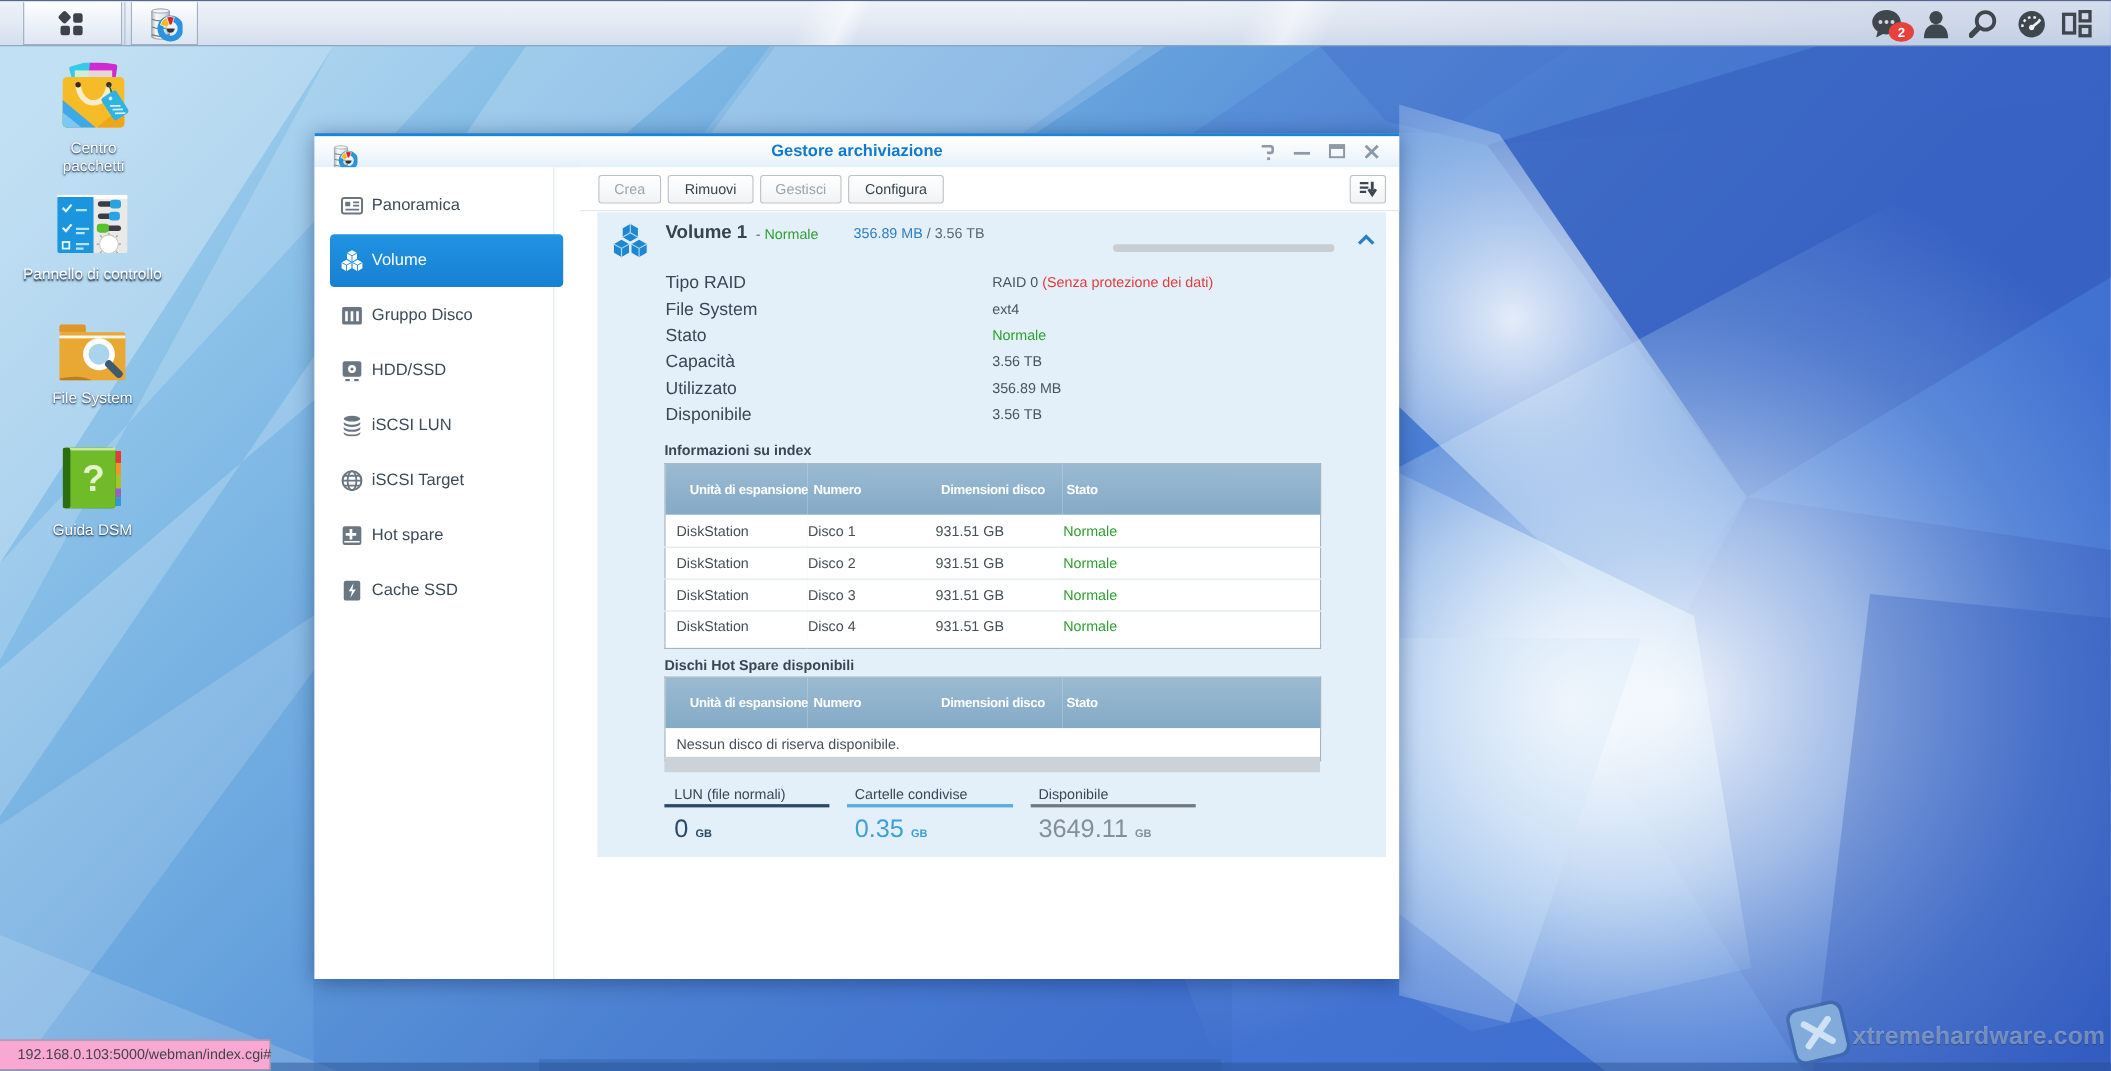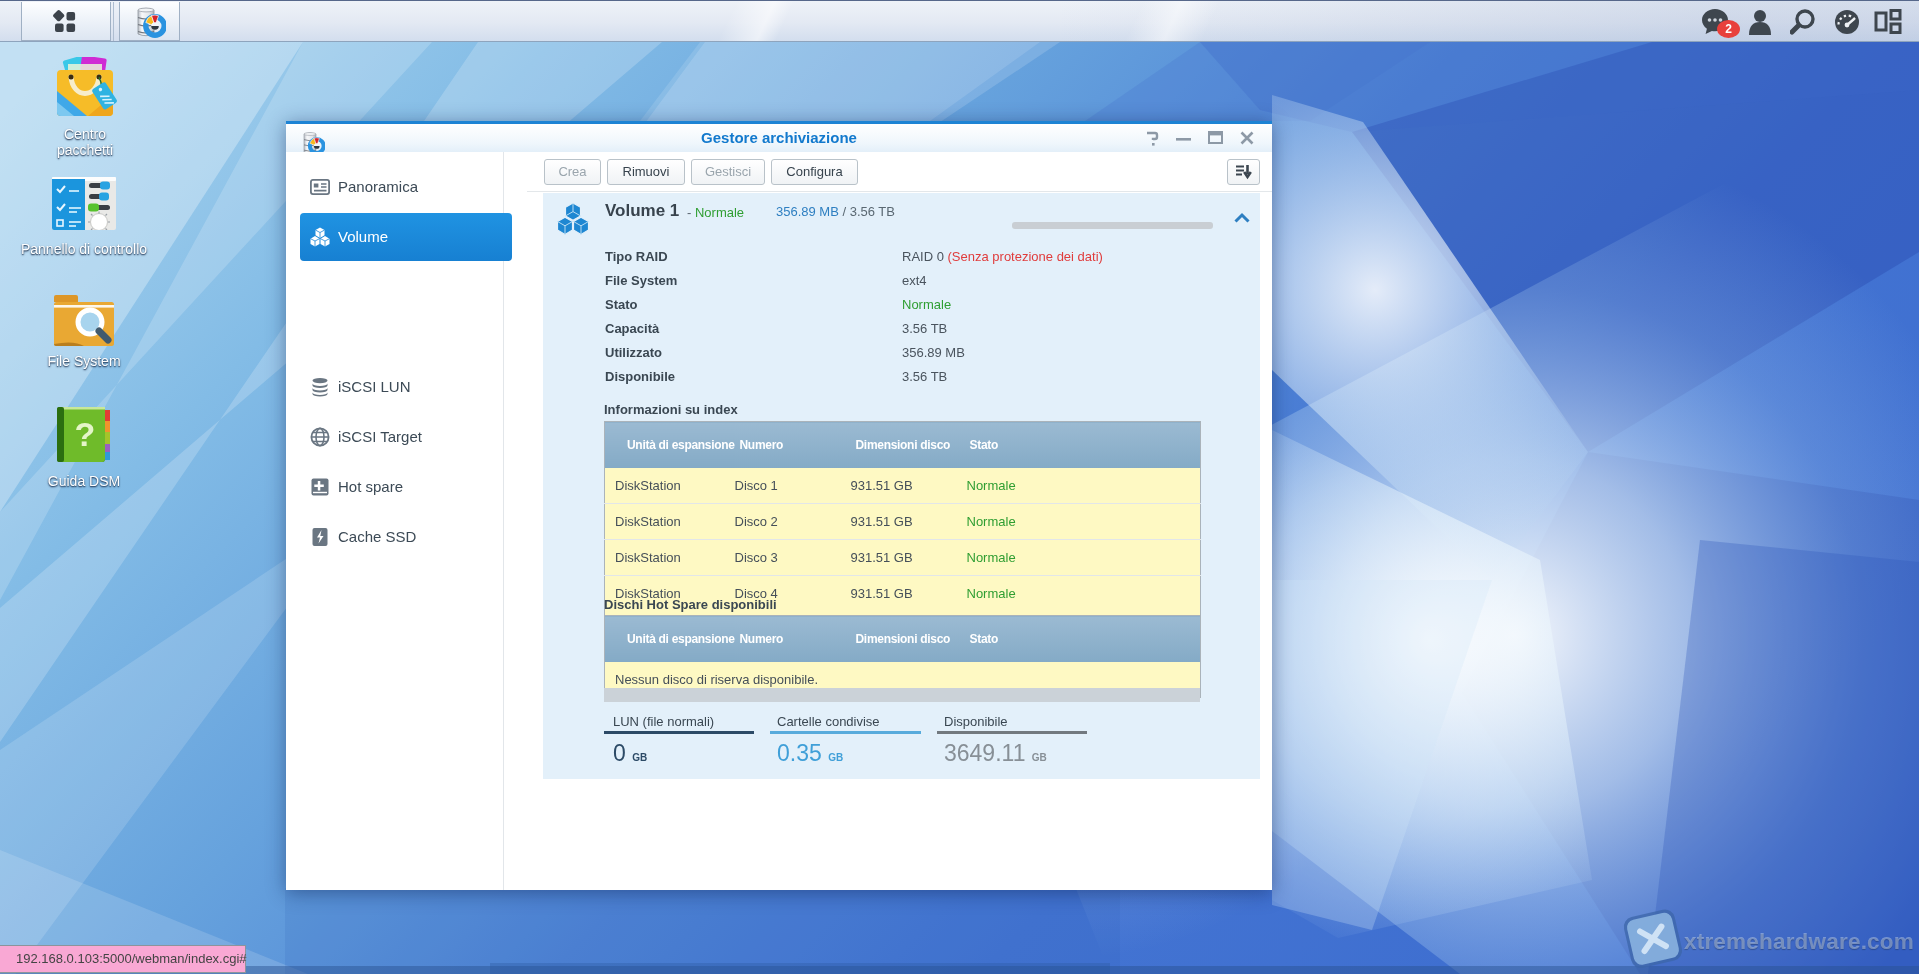--- a/index.html
+++ b/index.html
@@ -24,25 +24,25 @@
 .nav{position:absolute;left:14px;width:212px;height:48px;border-radius:4px;color:#3c4a56;font-size:15px}
 .nav .ic{position:absolute;left:10px;top:14px;width:20px;height:20px}
 .nav .lb{position:absolute;left:38px;top:0;line-height:48px}
 .nav.sel{background:linear-gradient(180deg,#2093e2,#1780d2);color:#fff}
 #toolbar{left:241px;top:31px;width:745px;height:40px;background:#fff;border-bottom:1px solid #e3e7ea}
 .tbtn{position:absolute;top:38px;height:26px;background:linear-gradient(180deg,#ffffff,#f0f3f5);border:1px solid #b9c2c9;border-radius:3px;font-size:13px;text-align:center;color:#37434d;font-family:"Liberation Sans",sans-serif}
 .tbtn.dis{color:#9aa5ad}
 
 #panel{left:257px;top:72px;width:717px;height:586px;background:#e3f0fa}
 #panel .b13{font-weight:bold;font-size:13px;color:#3a4752}
-.lblrow{position:absolute;font-size:13px;color:#3a4752;font-weight:bold}
+.lblrow{position:absolute;font-size:16px;color:#3a4752;font-weight:normal}
 .valrow{position:absolute;font-size:13px;color:#4a545e}
 table.t{position:absolute;border-collapse:collapse;width:596px;font-size:13px;table-layout:fixed}
 table.t th{background:linear-gradient(180deg,#9bbad2,#84aac6);color:#fff;font-weight:bold;text-align:left;height:28px;padding:16px}
-table.t td{background:#fef9c3;height:29px;padding:10px;color:#454f59;border-bottom:1px solid #e2e6e9}
+table.t td{background:#ffffff;height:29px;padding:0;color:#454f59;border-bottom:1px solid #e2e6e9}
 table.t td.green{color:#2f9e32}
 table.t th{font-size:12px;letter-spacing:-0.3px}
 table.t{border:1px solid #aab3ba}
 .green{color:#2f9e32}
 
 .stat .slb{font-size:13px;color:#3a4752;position:absolute;top:0}
 .sline{position:absolute;top:17px;height:3px}
 .snum{position:absolute;top:26px;font-size:23px;letter-spacing:0px}
 .sgb{font-size:10px;font-weight:bold;letter-spacing:0}
 
@@ -297,20 +297,36 @@
     <path d="M10,0.5 l4.5,2.6 v5.2 L10,10.9 5.5,8.3 v-5.2 z"></path>
     <path d="M5,9.1 l4.5,2.6 v5.2 L5,19.5 0.5,16.9 v-5.2 z"></path>
     <path d="M15,9.1 l4.5,2.6 v5.2 L15,19.5 10.5,16.9 v-5.2 z"></path>
     </g>
     <g stroke="#1a85d6" stroke-width="0.8" fill="none">
     <path d="M10,5.5 L14.5,3.1 M10,5.5 L5.5,3.1 M10,5.5 v5.4 M5,14 L9.5,11.7 M5,14 L0.5,11.7 M5,14 v5.5 M15,14 L19.5,11.7 M15,14 L10.5,11.7 M15,14 v5.5"></path>
     </g>
    </svg>
    <div class="lb">Volume</div>
   </div>
+  <div class="nav" style="top:111px">
+   <svg class="ic" viewBox="0 0 20 20">
+          <rect x="1" y="2" width="18" height="16" rx="1.5" fill="#6a7682"></rect>
+          <path d="M5,6 v9 M10,6 v9 M15,6 v9" stroke="#fff" stroke-width="2.4"></path>
+        </svg>
+   <div class="lb">Gruppo Disco</div>
+  </div>
+  <div class="nav" style="top:161px">
+   <svg class="ic" viewBox="0 0 20 20">
+          <rect x="1.5" y="1.5" width="17" height="14" rx="2" fill="#6a7682"></rect>
+          <circle cx="10" cy="8.5" r="3.6" fill="#fff"></circle>
+          <circle cx="10" cy="8.5" r="1.4" fill="#6a7682"></circle>
+          <path d="M4,18.5 h4 M12,18.5 h4" stroke="#6a7682" stroke-width="2"></path>
+        </svg>
+   <div class="lb">HDD/SSD</div>
+  </div>
   <div class="nav" style="top:211px">
    <svg class="ic" viewBox="0 0 20 20">
           <ellipse cx="10" cy="3.6" rx="7.5" ry="2.6" fill="#6a7682"></ellipse>
           <path d="M2.5,6.5 a7.5,2.6 0 0 0 15,0 v2 a7.5,2.6 0 0 1 -15,0 z M2.5,11 a7.5,2.6 0 0 0 15,0 v2 a7.5,2.6 0 0 1 -15,0 z M2.5,15.5 a7.5,2.6 0 0 0 15,0 v1.5 a7.5,2.6 0 0 1 -15,0 z" fill="#6a7682"></path>
         </svg>
    <div class="lb">iSCSI LUN</div>
   </div>
   <div class="nav" style="top:261px">
    <svg class="ic" viewBox="0 0 20 20">
           <circle cx="10" cy="10" r="8.6" fill="none" stroke="#6a7682" stroke-width="1.8"></circle>

